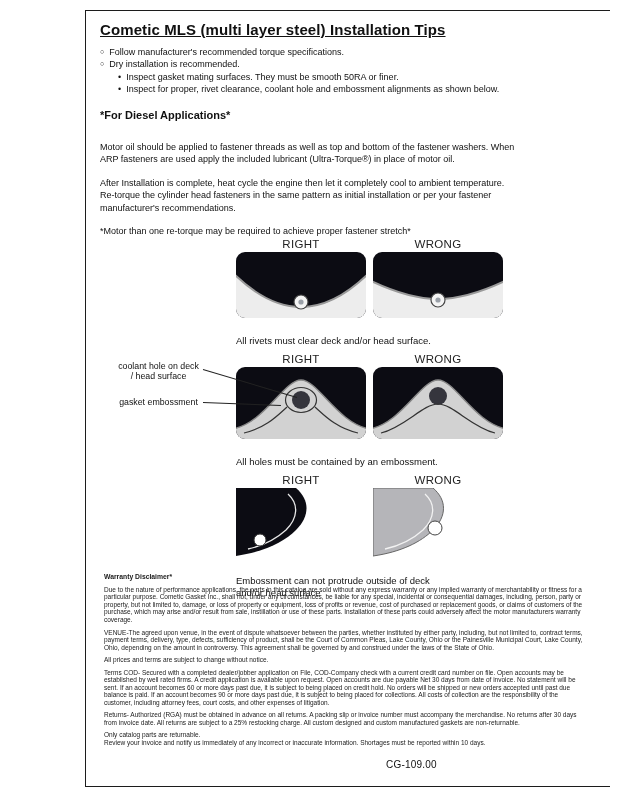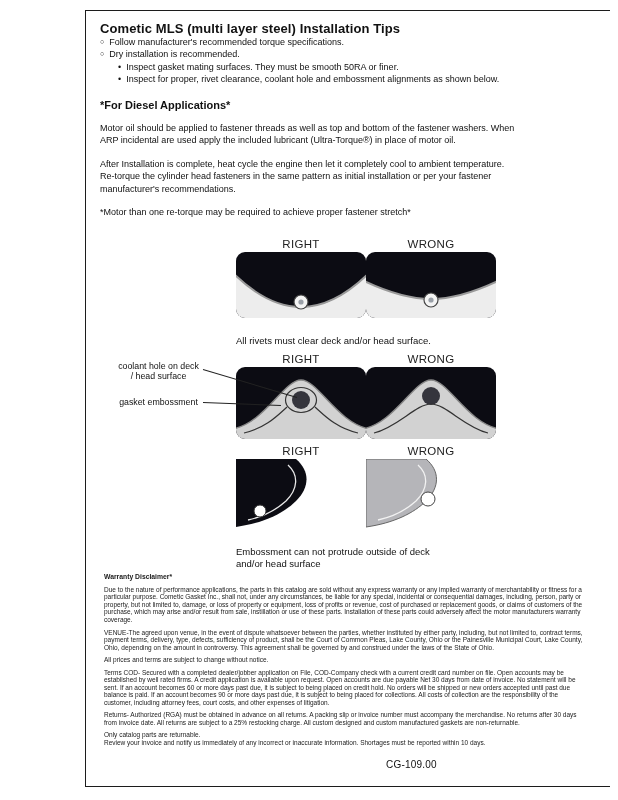--- a/index.html
+++ b/index.html
@@ -6,35 +6,35 @@
   html,body { width:618px; height:800px; background:#ffffff; overflow:hidden; }
   body { font-family:"Liberation Sans","DejaVu Sans",sans-serif; color:#111; position:relative; }
 
   .frame {
     position:absolute; left:85px; top:10px; width:525px; height:777px;
     border-left:1px solid #1c1c1c; border-top:1px solid #1c1c1c; border-bottom:1px solid #1c1c1c;
   }
 
   .content { position:absolute; left:14px; top:10px; width:480px; }
 
-  .title { font-size:13px; font-weight:bold; letter-spacing:.1px; margin-bottom:0; }
+  .title { font-size:15px; font-weight:bold; text-decoration:underline; letter-spacing:.1px; margin-bottom:8px; }
 
   .bullets { font-size:9px; line-height:1.38; width:440px; }
   .b, .sb { display:flex; }
   .b::before { content:"○"; font-size:7px; line-height:12px; margin-right:5px; }
   .sb { margin-left:18px; }
   .sb::before { content:"•"; font-size:9px; line-height:12px; margin-right:5px; }
 
-  .diesel-head { font-size:11px; font-weight:bold; margin-top:13px; margin-bottom:11px; }
+  .diesel-head { font-size:11px; font-weight:bold; margin-top:13px; margin-bottom:20px; }
   .para { font-size:9px; line-height:1.4; width:418px; margin-bottom:11px; }
   .note { font-size:9px; margin-top:2px; }
 
   .diag-area { position:absolute; left:30px; top:227px; width:470px; }
   .diag-block { position:relative; margin-bottom:6px; }
-  .diag-row { display:flex; padding-left:120px; }
+  .diag-row { display:flex; gap:7px; padding-left:120px; }
   .diag-col { width:130px; text-align:center; }
   .diag-head { font-size:11.5px; letter-spacing:.3px; margin-bottom:2px; color:#222; }
   .diag-caption { padding-left:120px; font-size:9.5px; margin-top:17px; line-height:1.25; }
   .cap3 { width:330px; }
 
   .ptr-label { position:absolute; font-size:8.8px; line-height:1.2; text-align:center; width:85px; left:0; }
   .leader { position:absolute; height:1px; background:#222; transform-origin:0 50%; }
 
   .warranty { position:absolute; left:18px; top:562px; width:484px; font-size:6.5px; line-height:1.16; color:#1a1a1a; }
   .warranty .w-head { font-weight:bold; font-size:6.8px; margin-bottom:5px; }
@@ -62,21 +62,21 @@
         </div>
       <div class="sb">
           <span>Inspect gasket mating surfaces.  They must be smooth 50RA or finer.</span>
         </div>
       <div class="sb">
           <span>Inspect for proper, rivet clearance, coolant hole and embossment alignments as shown below.</span>
         </div>
     </div>
 
     <div class="diesel-head">*For Diesel Applications*</div>
-    <div class="para">Motor oil should be applied to fastener threads as well as top and bottom of the fastener washers. When ARP incidental are used apply the included lubricant (Ultra-Torque®) in place of motor oil.</div>
+    <div class="para">Motor oil should be applied to fastener threads as well as top and bottom of the fastener washers. When ARP fasteners are used apply the included lubricant (Ultra-Torque®) in place of motor oil.</div>
     <div class="para">After Installation is complete, heat cycle the engine then let it completely cool to ambient temperature. Re-torque the cylinder head fasteners in the same pattern as initial installation or per your fastener manufacturer's recommendations.</div>
     <div class="note">*Motor than one re-torque may be required to achieve proper fastener stretch*</div>
   </div>
 
   <div class="diag-area">
 
     <div class="diag-block">
       <div class="diag-row">
         <div class="diag-col">
           <div class="diag-head">RIGHT</div>
@@ -153,20 +153,21 @@
             <g clip-path="url(#c2b)">
               <rect width="130" height="72" fill="#0c0c13"></rect>
               <path d="M-4,72 L-4,62 C28,57 48,13 65,13 C82,13 102,57 134,62 L134,72 Z" fill="#d2d2d2"></path>
               <path d="M-4,62 C28,57 48,13 65,13 C82,13 102,57 134,62" fill="none" stroke="#888" stroke-width="1.5"></path>
               <circle cx="65" cy="29" r="9" fill="#35353d"></circle>
               <path d="M8,66 C32,60 50,37 65,37 C80,37 98,60 122,66" fill="none" stroke="#333" stroke-width="1.2"></path>
             </g>
           </svg>
         </div>
       </div>
+      <div class="diag-caption">All holes must be contained by an embossment.</div>
     </div>
 
     <div class="diag-block">
       <div class="diag-row">
         <div class="diag-col">
           <div class="diag-head">RIGHT</div>
           <svg width="130" height="70" viewBox="0 0 130 70">
             <rect width="130" height="70" fill="#ffffff"></rect>
             <path d="M0,0 L60,0 C74,12 74,28 60,42 C48,54 28,64 0,68 Z" fill="#0c0c13"></path>
             <path d="M52,6 C63,16 62,30 50,42 C40,51 26,58 12,61" fill="none" stroke="#e8e8e8" stroke-width="1.3"></path>

